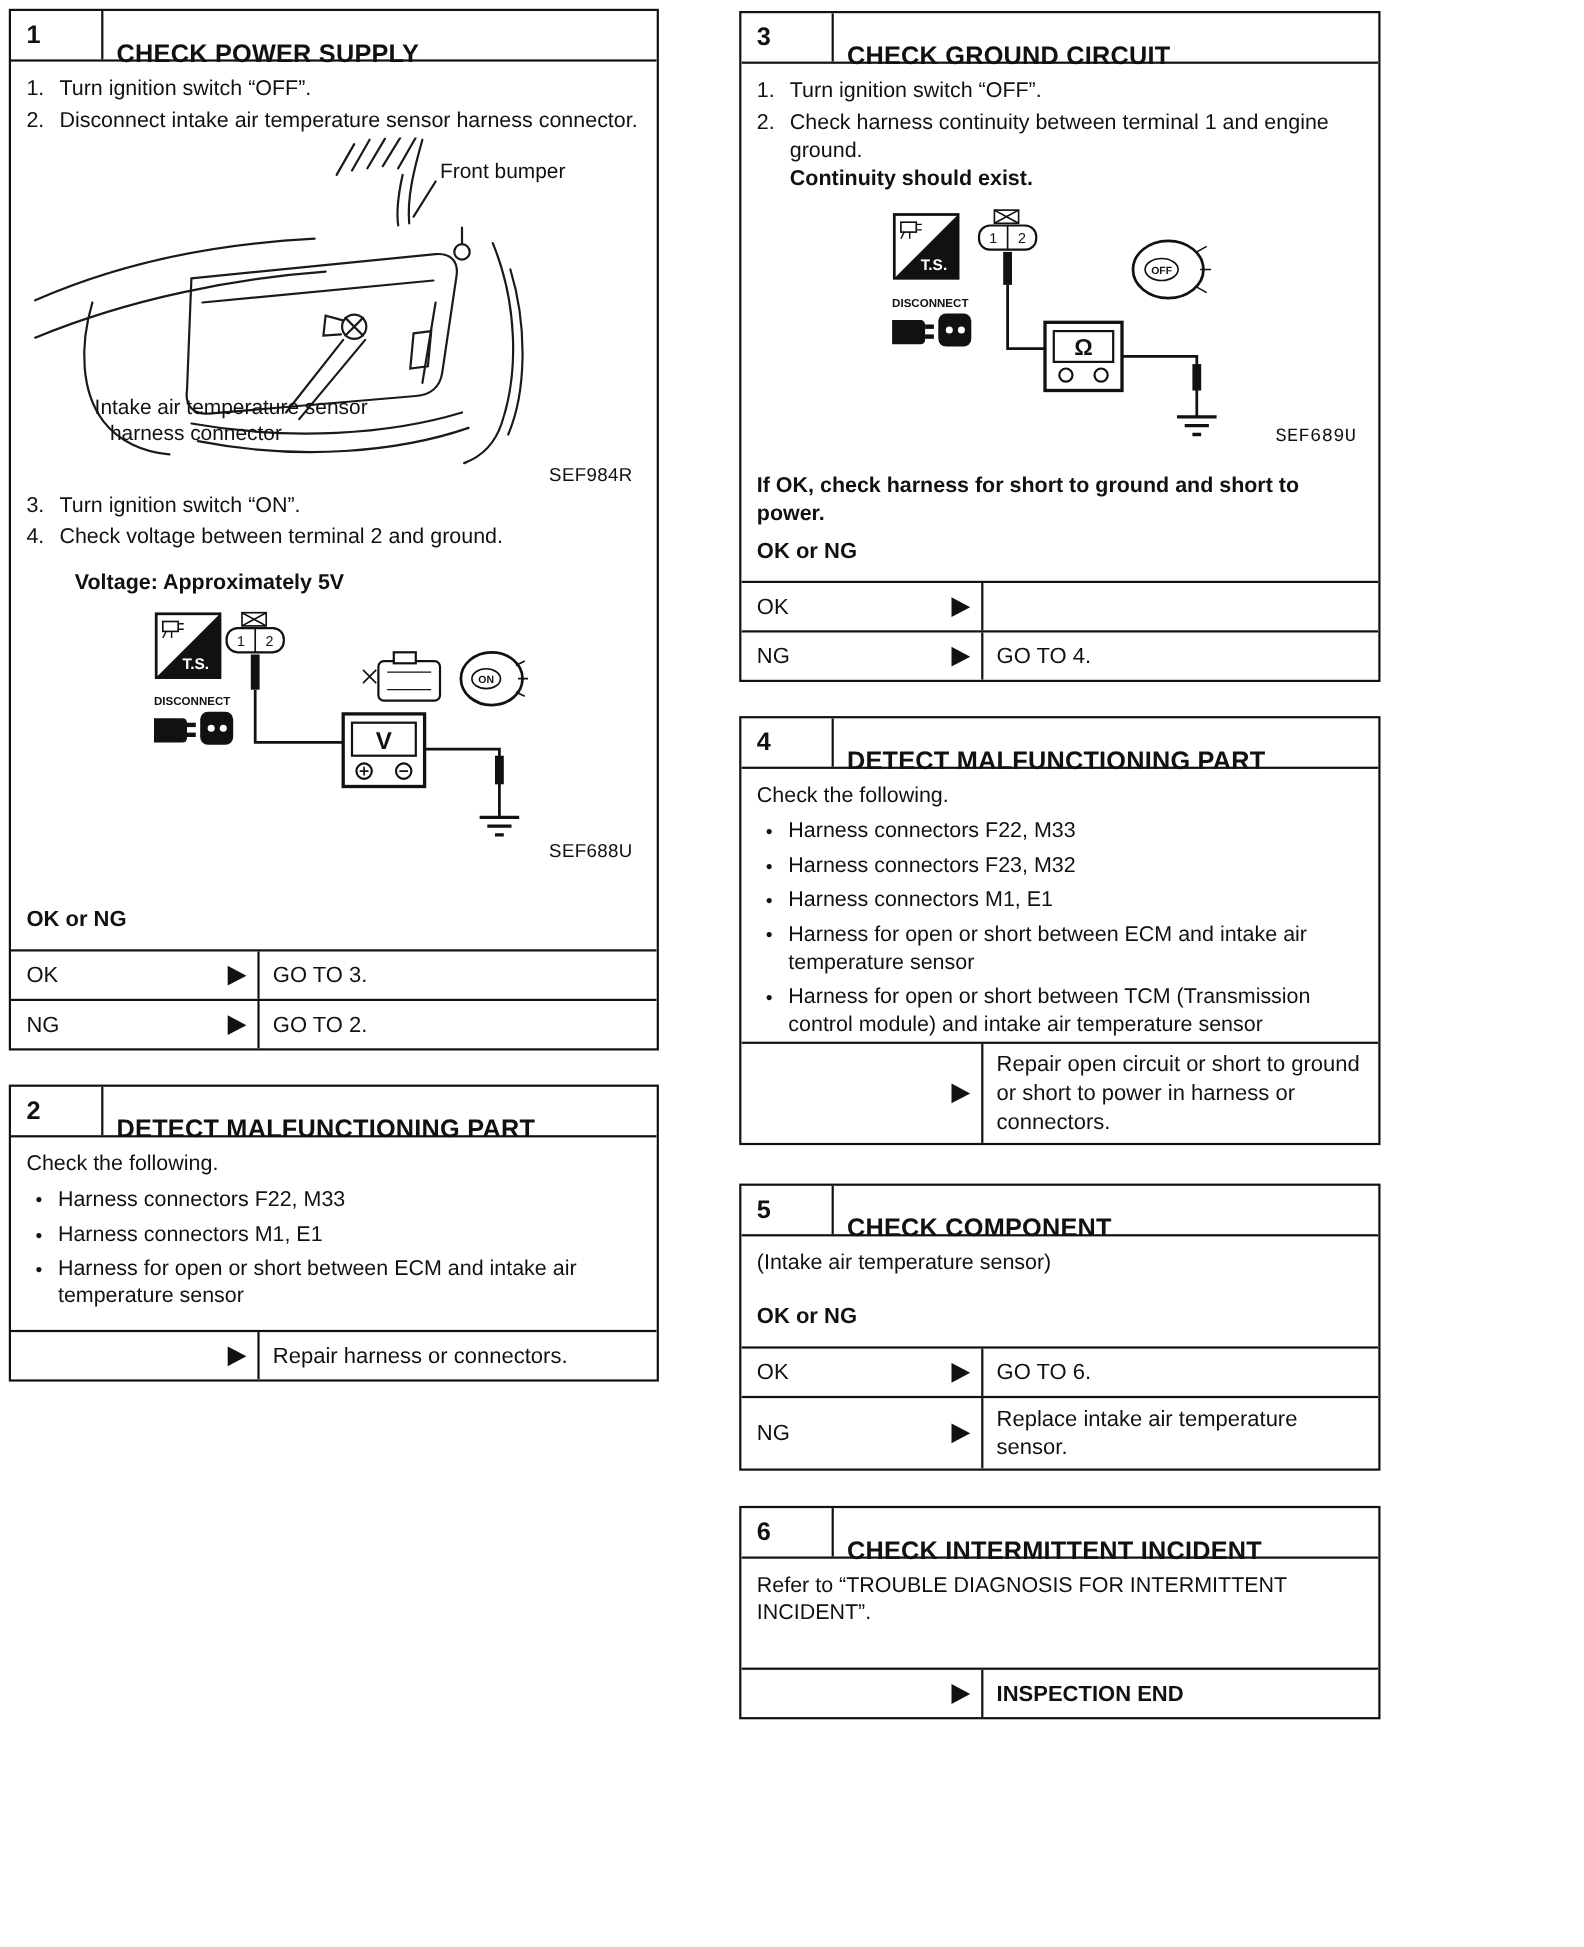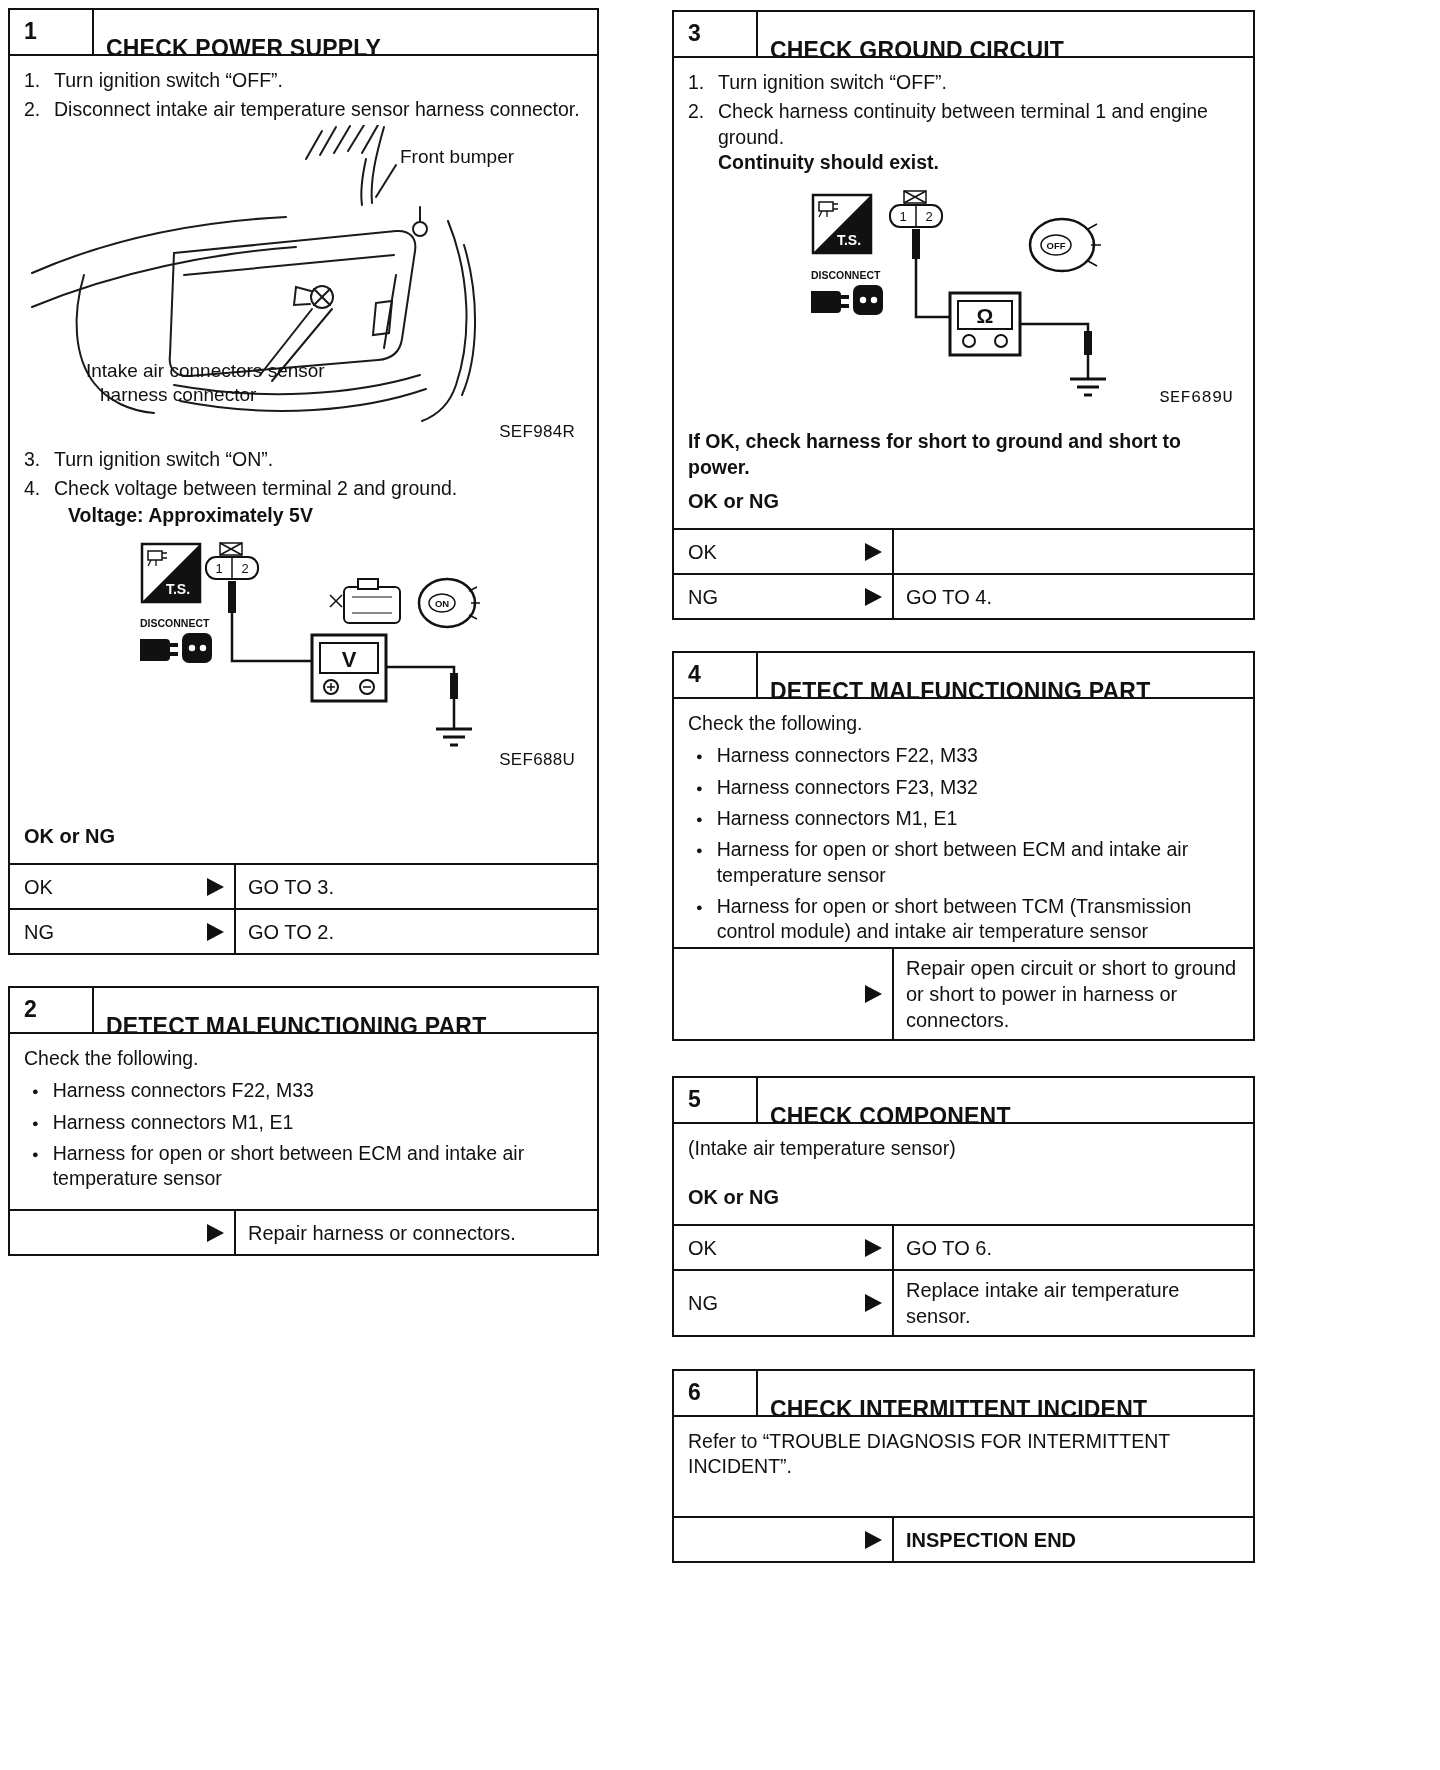--- a/index.html
+++ b/index.html
@@ -18,21 +18,21 @@
     width:84px; flex:0 0 auto; border-right:2px solid #111;
     display:flex; align-items:center; padding-left:14px;
     font-weight:bold; font-size:23px; box-sizing:border-box;
   }
   .box-title { display:flex; align-items:center; padding-left:12px; font-weight:bold; font-size:23px; letter-spacing:.2px;margin-top:33px; }
   .box-body { padding:10px 14px 6px 14px; flex:1 1 auto; display:flex; flex-direction:column; min-height:0; }
   .numbered { display:flex; margin:2px 0; flex:0 0 auto; }
   .numbered .n { width:30px; flex:0 0 auto; }
   .numbered .t { flex:1 1 auto; }
   .bold-line { font-weight:bold; display:block; }
-  .voltage-note { font-weight:bold; margin:0 0 2px 44px; flex:0 0 auto; }
+  .voltage-note { font-weight:bold; margin:14px 0 2px 44px; flex:0 0 auto; }
   .intro-line { margin:2px 0 4px 0; flex:0 0 auto; }
   .bullet-item { display:flex; margin:3px 0; flex:0 0 auto; }
   .bullet-item::before { content:"●"; font-size:11px; margin:6px 14px 0 8px; flex:0 0 auto; }
   .bullet-item .t { flex:1 1 auto; }
   .okng { font-weight:bold; font-size:20px; margin:10px 0 8px 0; flex:0 0 auto; }
   .push-down { margin-top:auto; }
   .results { border-top:2px solid #111; flex:0 0 auto; }
   .result-row { display:flex; align-items:stretch; min-height:43px; }
   .result-row + .result-row { border-top:2px solid #111; }
   .result-left {
@@ -117,21 +117,21 @@
 
             <path d="M424,96 C446,150 448,213 432,260 C426,278 414,290 398,296"></path>
             <path d="M440,120 C456,173 454,233 438,270"></path>
 
             <path d="M150,260 C240,276 330,270 396,250"></path>
             <path d="M156,276 C248,294 338,286 402,264"></path>
             <path d="M60,150 C48,190 50,232 70,258 C84,276 106,286 130,288"></path>
           </g>
         </svg>
         <div class="fig-label" style="left:376px; top:20px;">Front bumper</div>
-        <div class="fig-label" style="left:62px; top:234px;">Intake air connectors sensor</div>
+        <div class="fig-label" style="left:62px; top:234px;">Intake air temperature sensor</div>
         <div class="fig-label" style="left:76px; top:258px;">harness connector</div>
         <div class="fig-ref" style="right:8px; bottom:2px;">SEF984R</div>
       </div>
 
       <div class="numbered">
         <span class="n">3.</span>
         <span class="t">Turn ignition switch “ON”.</span>
       </div>
       <div class="numbered">
         <span class="n">4.</span>

